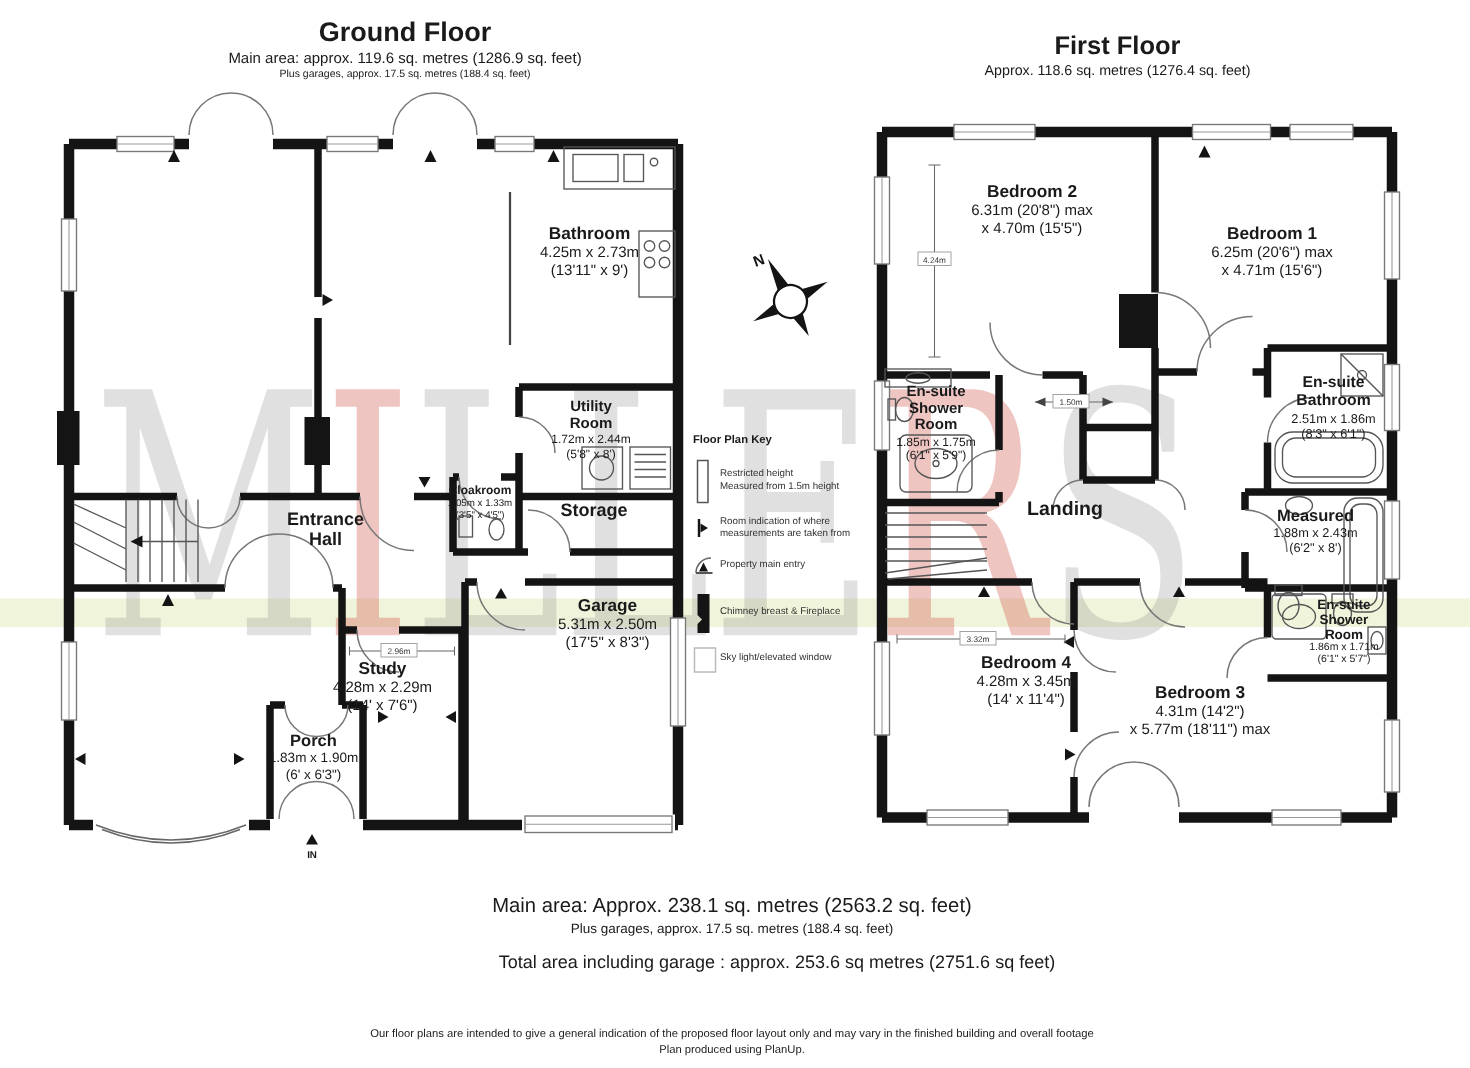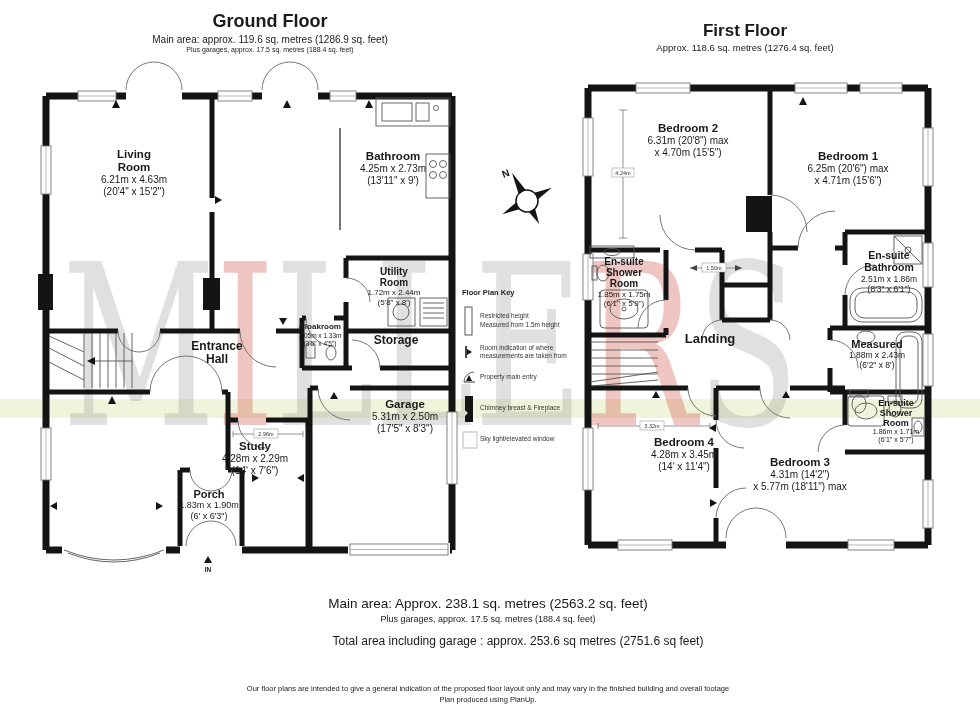--- a/index.html
+++ b/index.html
@@ -306,25 +306,20 @@
     </g>
   </svg>
 
   <div class="lbl title-main" style="left:270px;top:12px;">Ground Floor</div>
   <div class="lbl title-sub" style="left:270px;top:32px;">Main area: approx. 119.6 sq. metres (1286.9 sq. feet)</div>
   <div class="lbl title-sub2" style="left:270px;top:45px;">Plus garages, approx. 17.5 sq. metres (188.4 sq. feet)</div>
 
   <div class="lbl title-main" style="left:745px;top:22px;font-size:17px;">First Floor</div>
   <div class="lbl title-sub" style="left:745px;top:41px;font-size:9.5px;">Approx. 118.6 sq. metres (1276.4 sq. feet)</div>
 
-  <div class="lbl" style="left:134px;top:148px;">
-    <div class="room-name" style="width:50px;">Living Room</div>
-    <div class="room-dim">6.21m x 4.63m</div>
-    <div class="room-dim">(20'4" x 15'2")</div>
-  </div>
   <div class="lbl" style="left:393px;top:150px;">
     <div class="room-name">Bathroom</div>
     <div class="room-dim">4.25m x 2.73m</div>
     <div class="room-dim">(13'11" x 9')</div>
   </div>
   <div class="lbl sm" style="left:394px;top:266px;text-align:center;">
     <div class="room-name" style="width:40px;">Utility Room</div>
     <div class="room-dim">1.72m x 2.44m</div>
     <div class="room-dim">(5'8" x 8')</div>
   </div>

